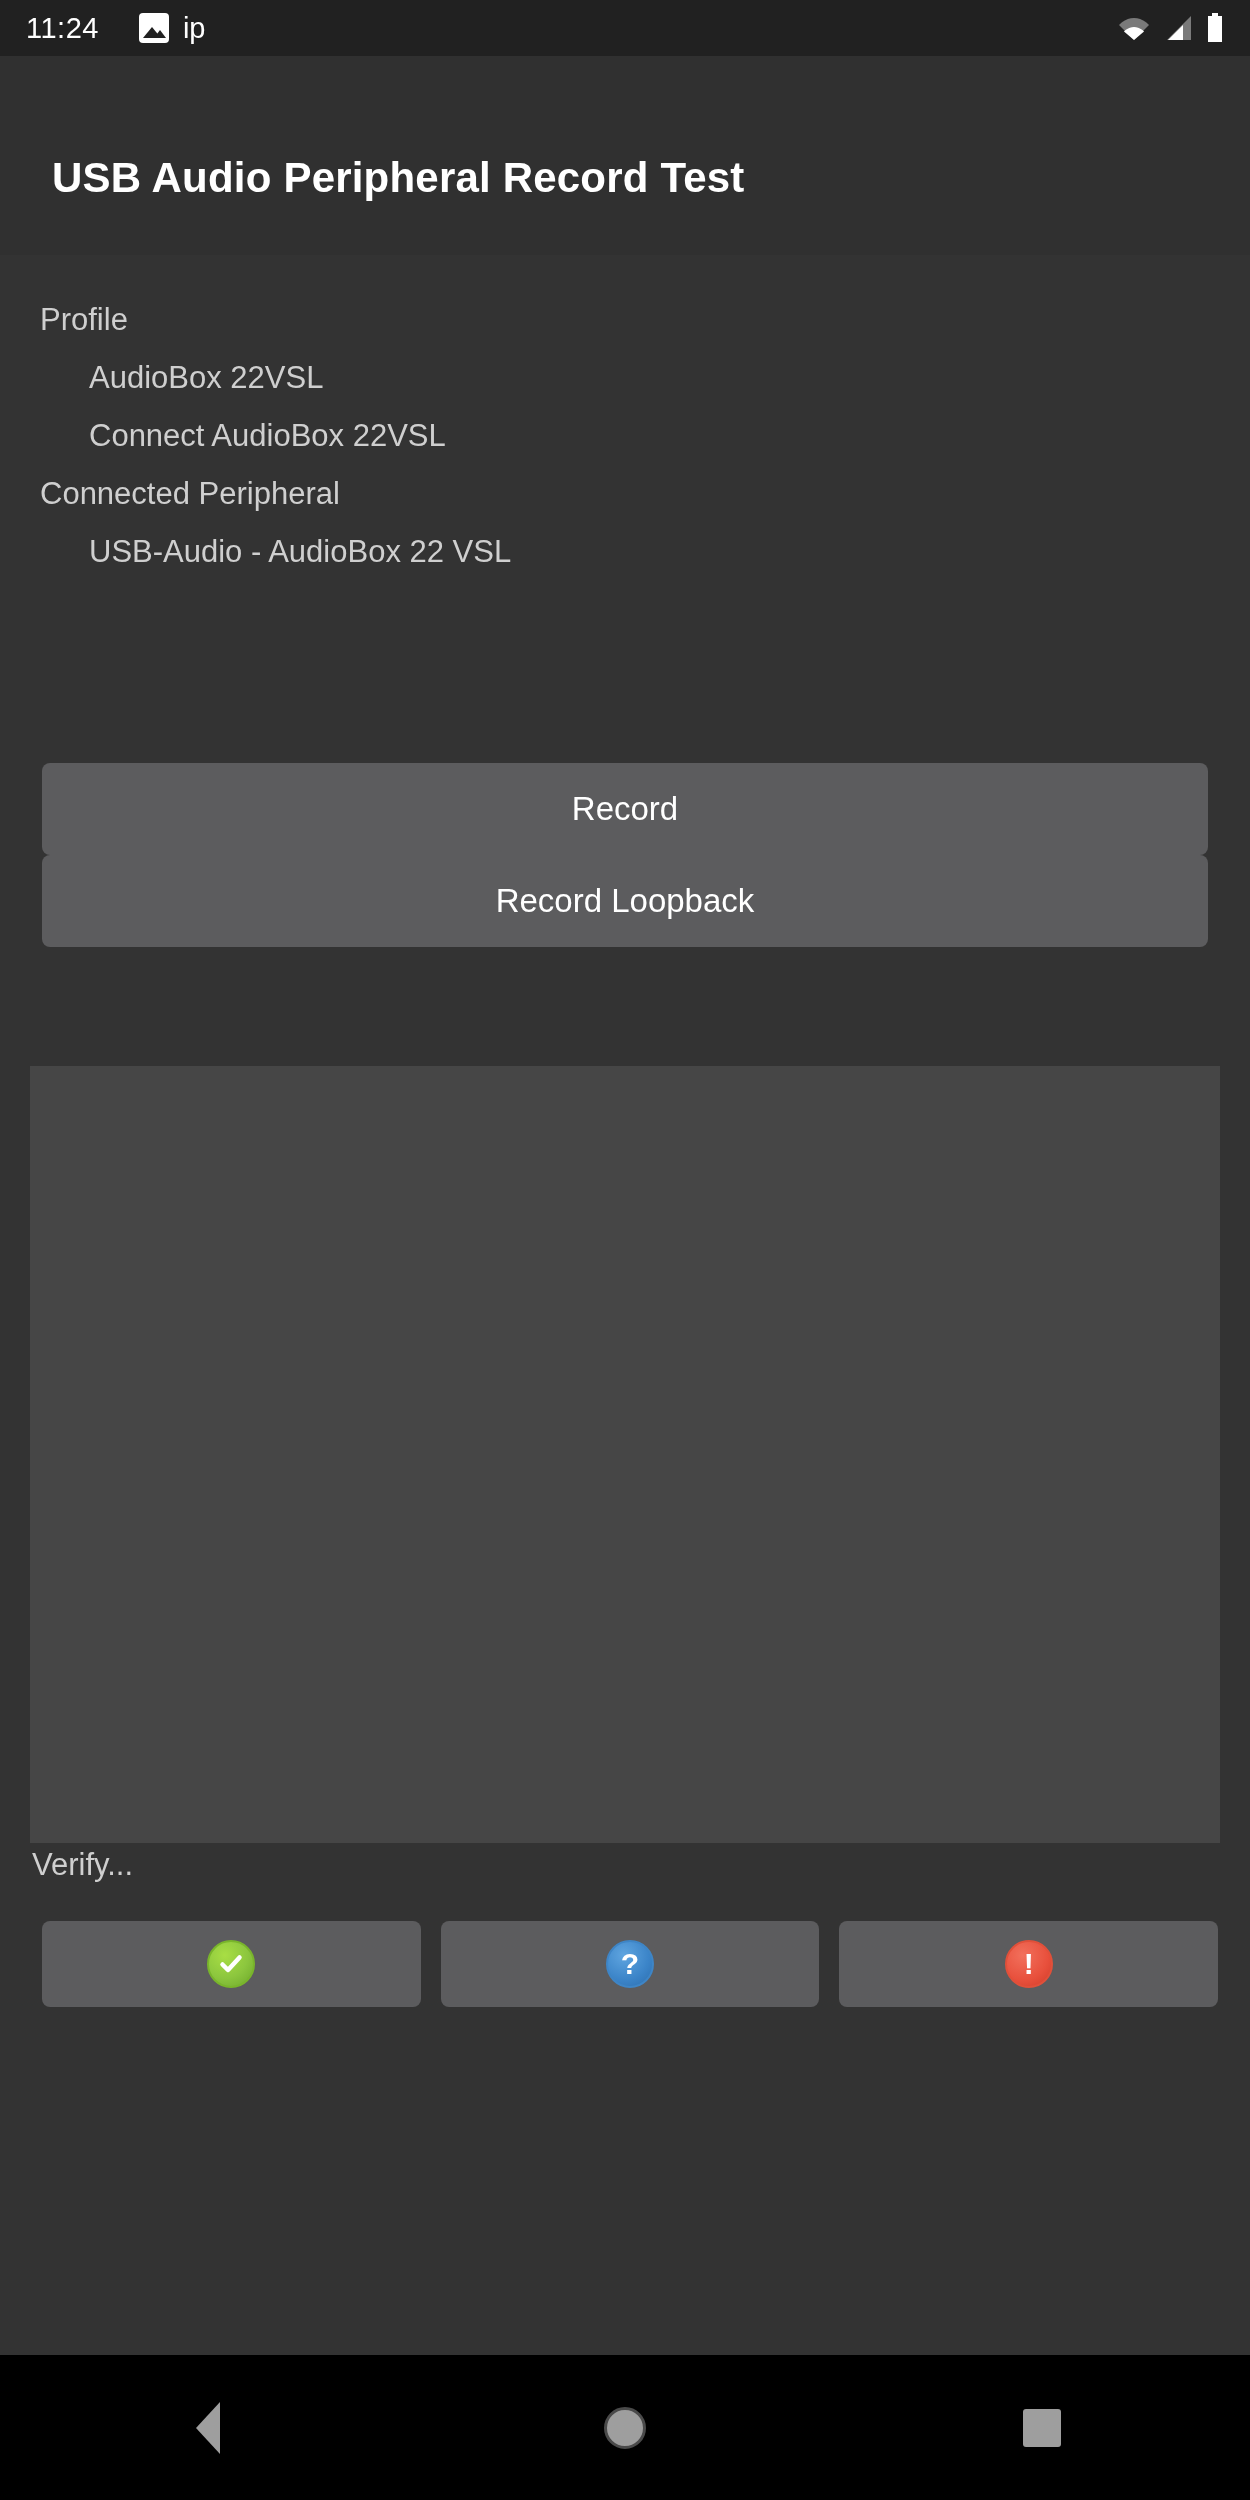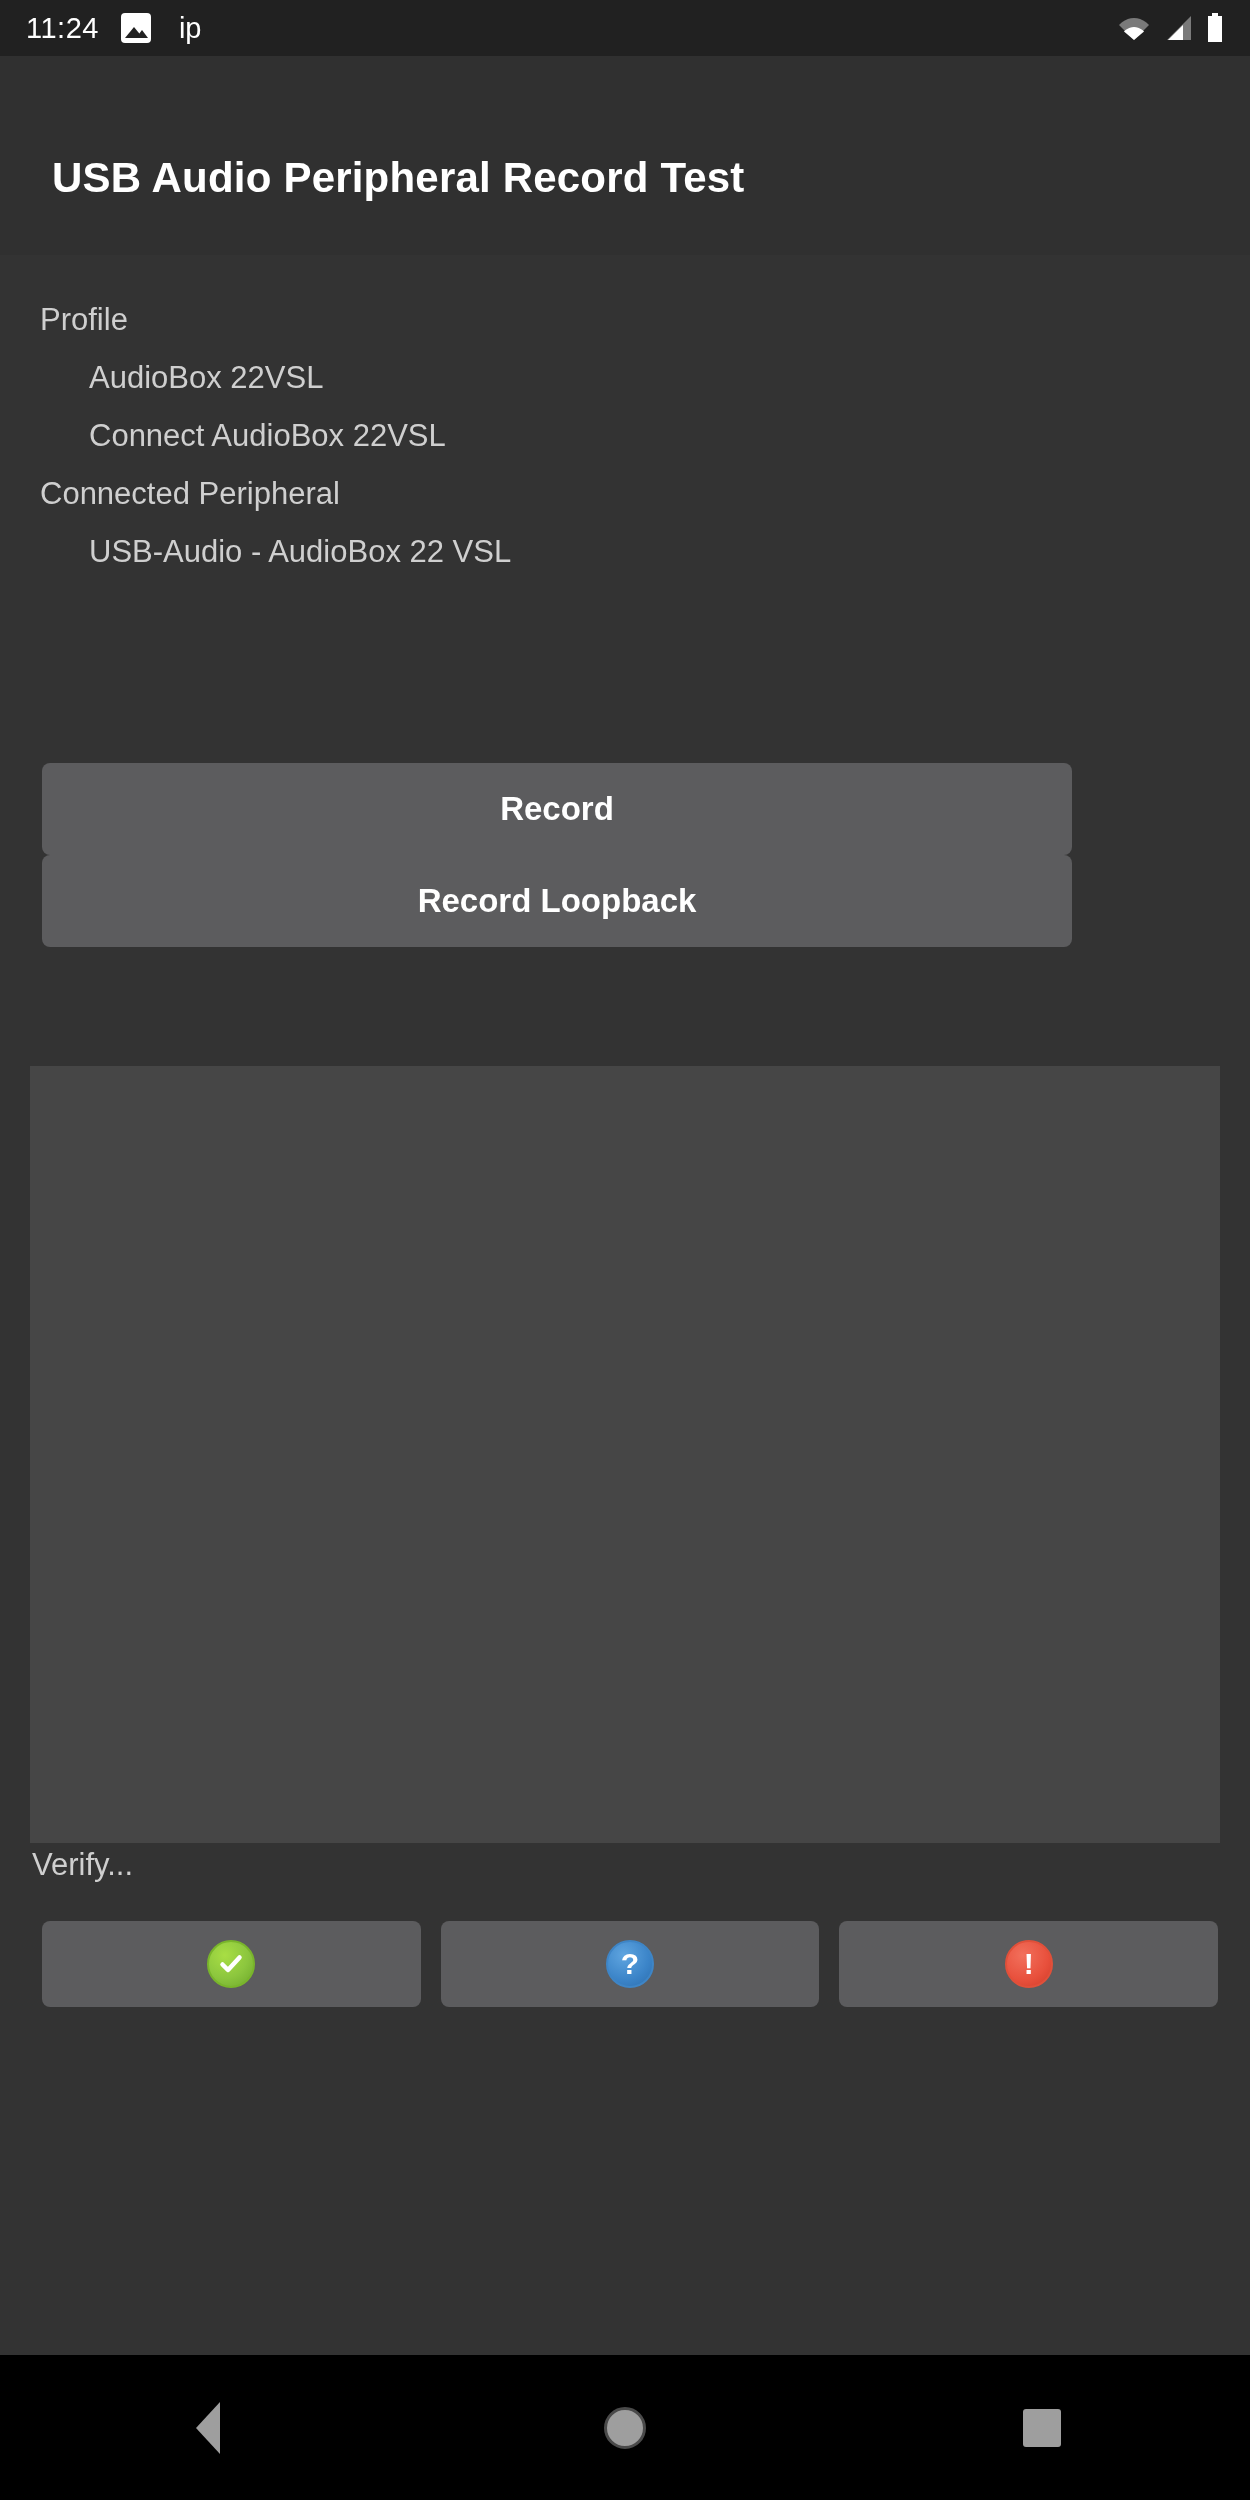--- a/index.html
+++ b/index.html
@@ -35,22 +35,22 @@
   }
   .status-time {
     color: #ffffff;
     font-size: 29px;
     font-weight: 500;
     letter-spacing: 0.5px;
   }
   .status-left-icons {
     display: flex;
     align-items: center;
-    gap: 28px;
-    margin-left: 22px;
+    gap: 14px;
+    margin-left: 40px;
   }
   .photo-icon {
     width: 30px; height: 30px;
     background: #ffffff;
     border-radius: 4px;
     position: relative;
     overflow: hidden;
   }
   .photo-icon::before {
     content: "";
@@ -134,29 +134,29 @@
     top: 340px;
     width: 1120px;
     color: #cfcfcf;
     font-size: 31px;
     line-height: 50px;
   }
 
   .btn {
     position: absolute;
     left: 42px;
-    width: 1030px;
+    width: 1166px;
     height: 92px;
     background: #5c5c5e;
     border: none;
     border-radius: 8px;
     color: #ffffff;
     font-family: "Liberation Sans", sans-serif;
     font-size: 33px;
-    font-weight: 700;
+    font-weight: 400;
     cursor: pointer;
     padding: 0;
   }
   #record-btn { top: 508px; }
   #record-loopback-btn { top: 600px; }
 
   .results-panel {
     position: absolute;
     left: 30px;
     top: 811px;

